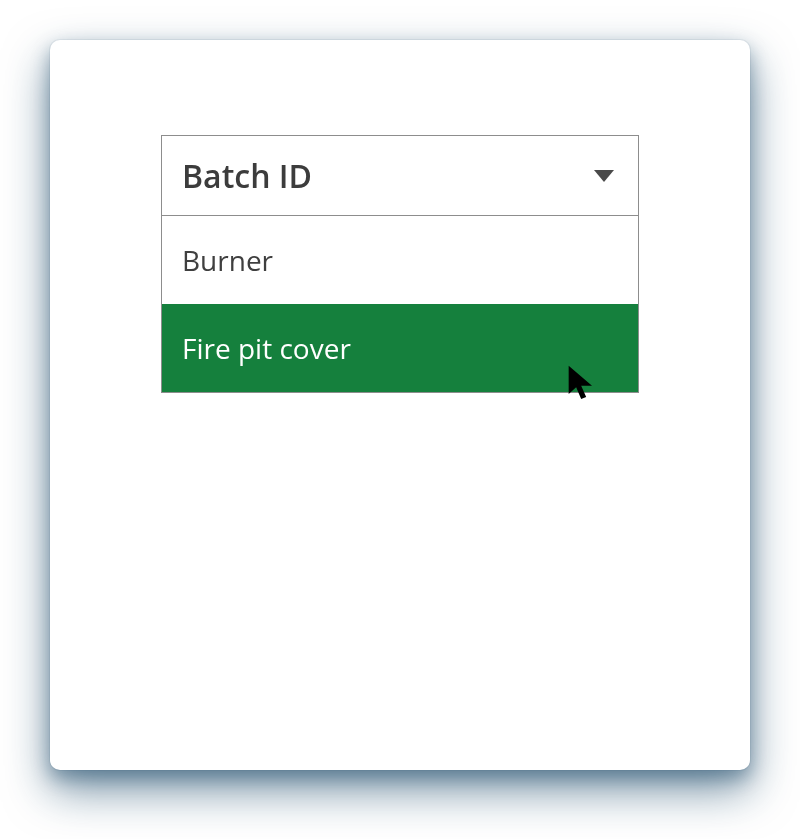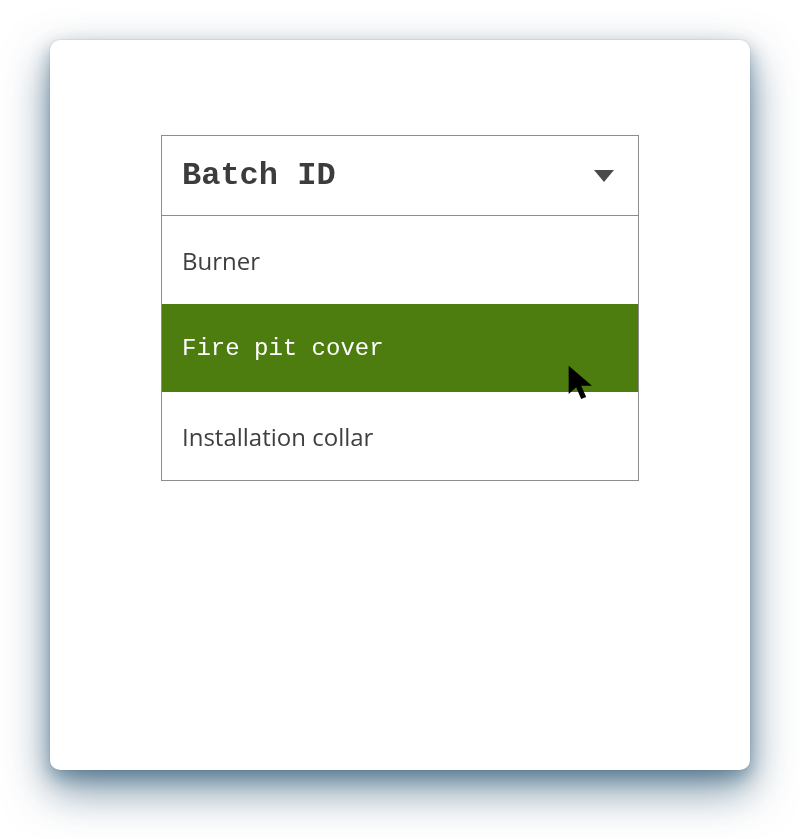--- a/index.html
+++ b/index.html
@@ -42,48 +42,46 @@
     align-items: center;
     justify-content: space-between;
     padding: 0 24px 0 20px;
     border-bottom: 1px solid #8d8d8d;
     cursor: pointer;
   }
   .dropdown-header-label {
     font-size: 32px;
     font-weight: 600;
     color: #3c3c3c;
-    font-family: Liberation Mono, monospace;
   }
   .caret {
     width: 0;
     height: 0;
     border-left: 10px solid transparent;
     border-right: 10px solid transparent;
     border-top: 12px solid #4a4a4a;
   }
   .dropdown-list {
     list-style: none;
   }
   .dropdown-option {
     height: 88px;
     display: flex;
     align-items: center;
     padding: 0 20px;
-    font-size: 24px;
+    font-size: 28px;
     font-weight: 400;
     color: #3f3f3f;
     cursor: pointer;
     background: #ffffff;
   }
   .dropdown-option.highlighted {
-    background: #4d7c0f;
+    background: #15803d;
     color: #ffffff;
     font-weight: 500;
-    font-family: Liberation Mono, monospace;
   }
   .cursor {
     position: absolute;
     pointer-events: none;
   }
 </style>
 </head>
 <body>
 
 <div class="panel">
@@ -92,21 +90,18 @@
       <span class="dropdown-header-label">Batch ID</span>
       <span class="caret"></span>
     </div>
     <ul class="dropdown-list">
       <li class="dropdown-option">
         <span>Burner</span>
       </li>
       <li class="dropdown-option highlighted">
         <span>Fire pit cover</span>
       </li>
-      <li class="dropdown-option">
-        <span>Installation collar</span>
-      </li>
     </ul>
     <svg class="cursor" width="34" height="40" viewBox="0 0 20 24" style="left:403px; top:228px;">
       <path d="M2 1 L2 18 L6.5 14 L9.5 21 L12.5 19.8 L9.5 13 L16 13 Z" fill="#000000"></path>
     </svg>
   </div>
 </div>
 
 </body></html>

